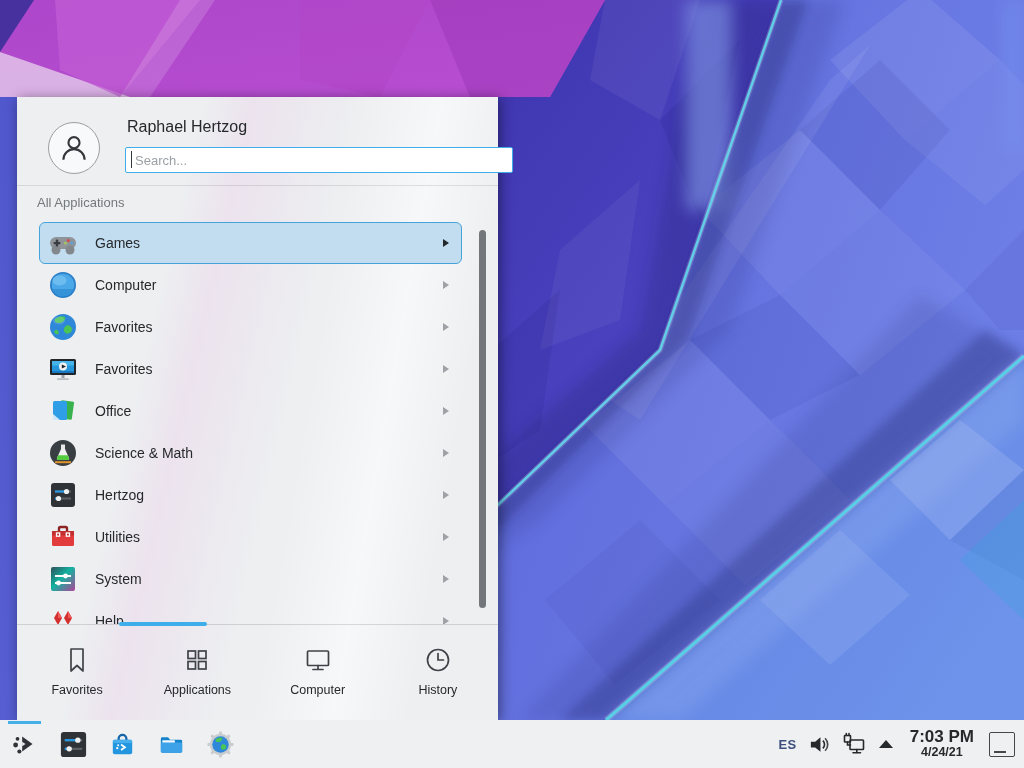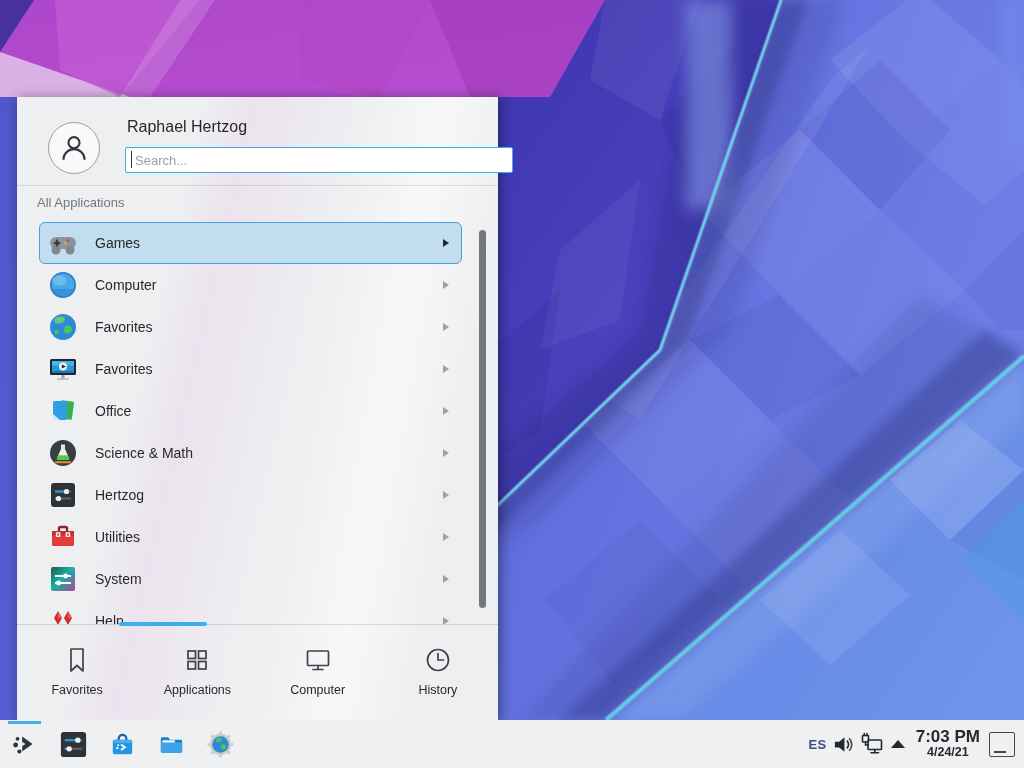--- a/index.html
+++ b/index.html
@@ -45,21 +45,21 @@
   .tabs{position:absolute;left:0;top:543px;width:481px;display:flex;}
   .tab{flex:1 1 0;display:flex;flex-direction:column;align-items:center;padding-top:5px;cursor:default;}
   .tab-label{margin-top:8px;font-size:12.5px;color:#26292c;}
 
   
   .taskbar{position:absolute;left:0;top:720px;width:1024px;height:48px;background:#eef0f2;
            display:flex;align-items:center;}
   .tb-apps{display:flex;align-items:center;padding-left:6px;gap:12px;height:48px;}
   .tb-app{position:relative;width:37px;height:48px;display:flex;align-items:center;justify-content:center;}
   .tb-app.active::before{content:"";position:absolute;left:2px;right:2px;top:1px;height:3px;background:#45b0e8;}
-  .tb-tray{margin-left:auto;display:flex;align-items:center;gap:5px;padding-right:9px;}
+  .tb-tray{margin-left:auto;display:flex;align-items:center;gap:11px;padding-right:9px;}
   .kbd-layout{font-size:13px;font-weight:bold;color:#3e4e7c;letter-spacing:.5px;}
   .tray-arrow{width:0;height:0;border-left:7px solid transparent;border-right:7px solid transparent;
               border-bottom:8px solid #26292c;margin:0 2px;}
   .clock{display:flex;flex-direction:column;align-items:center;line-height:1.1;color:#26292c;margin:0 4px;font-weight:bold;}
   .clock-time{font-size:17px;}
   .clock-date{font-size:12.5px;}
   .show-desktop{width:26px;height:25px;border:1.5px solid #44484c;border-radius:2px;position:relative;}
   .show-desktop i{position:absolute;left:4px;bottom:3px;width:12px;height:2px;background:#44484c;}
 </style>
 </head>

